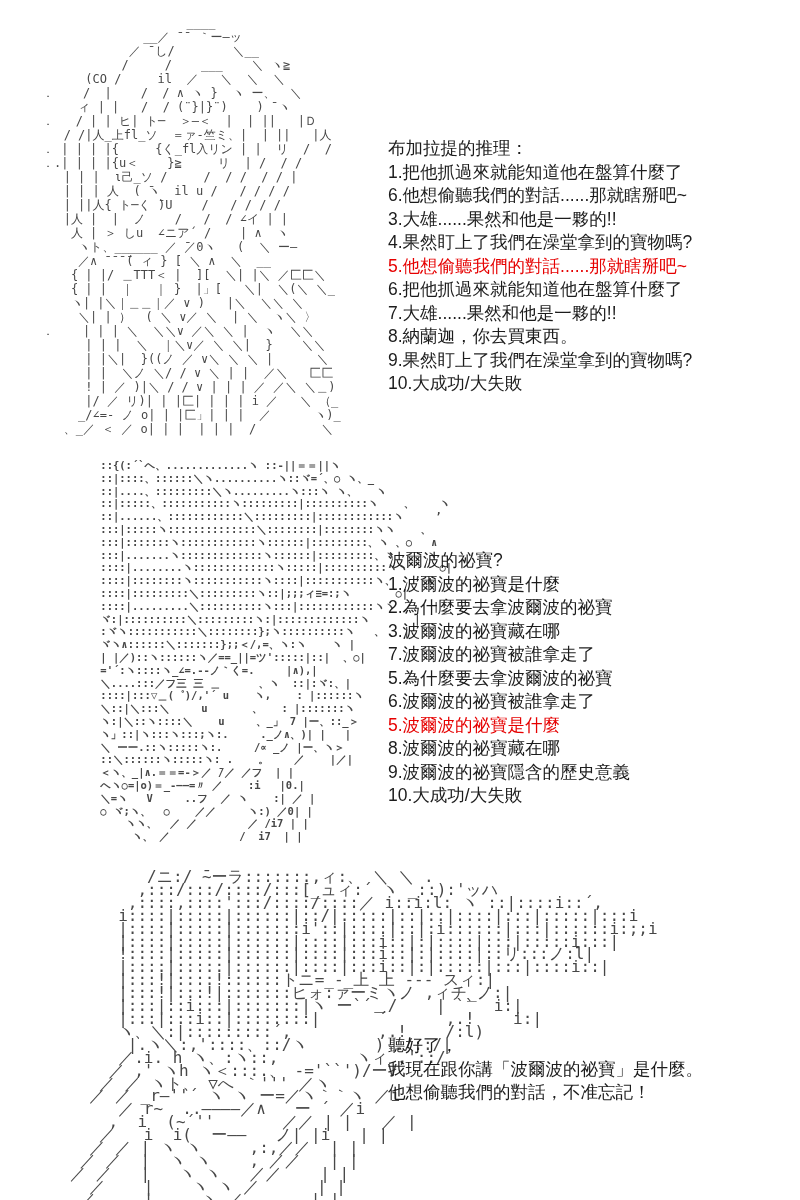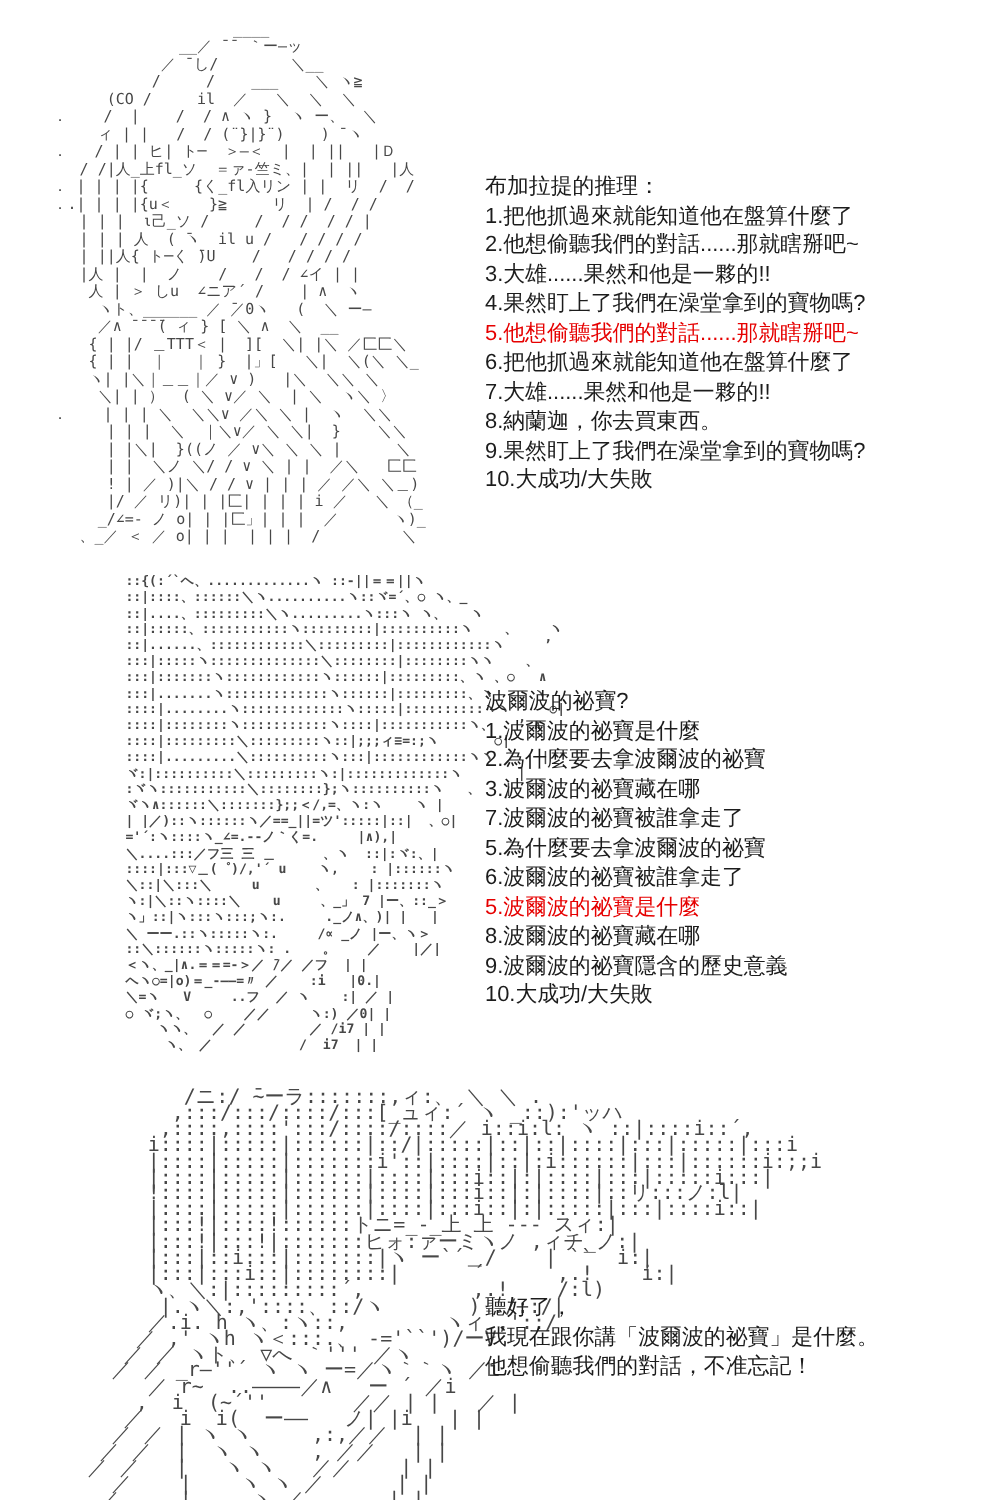--- a/index.html
+++ b/index.html
@@ -71,21 +71,21 @@
       | |＼|  }((ノ ／ ∨＼ ＼ ＼ |      ＼
       | |  ＼ノ ＼/ / ∨ ＼ | |  ／＼   匚匚
       ! | ／ )|＼ / / ∨ | | | ／ ／＼ ＼＿)
       |/ ／ リ)| | |匚| | | | i ／   ＼ （_
      _/∠=- ノ ο| | |匚」| | |  ／      ヽ)_
    、_／ ＜ ／ ο| | |  | | |  /         ＼</pre>
 
   <div id="text-reasoning" class="tb">
     <div>布加拉提的推理：</div>
     <div>1.把他抓過來就能知道他在盤算什麼了</div>
-    <div>2.他想偷聽我們的對話......那就瞎掰吧~</div>
+    <div>6.他想偷聽我們的對話......那就瞎掰吧~</div>
     <div>3.大雄......果然和他是一夥的!!</div>
     <div>4.果然盯上了我們在澡堂拿到的寶物嗎?</div>
     <div class="red">5.他想偷聽我們的對話......那就瞎掰吧~</div>
     <div>6.把他抓過來就能知道他在盤算什麼了</div>
     <div>7.大雄......果然和他是一夥的!!</div>
     <div>8.納蘭迦，你去買東西。</div>
     <div>9.果然盯上了我們在澡堂拿到的寶物嗎?</div>
     <div>10.大成功/大失敗</div>
   </div>
 

